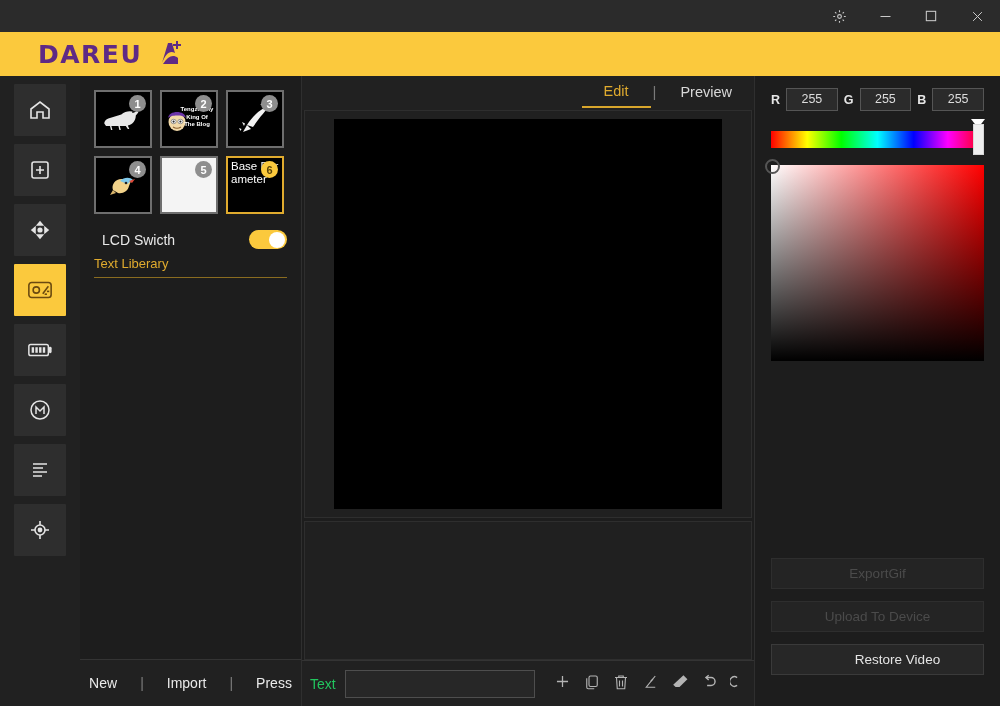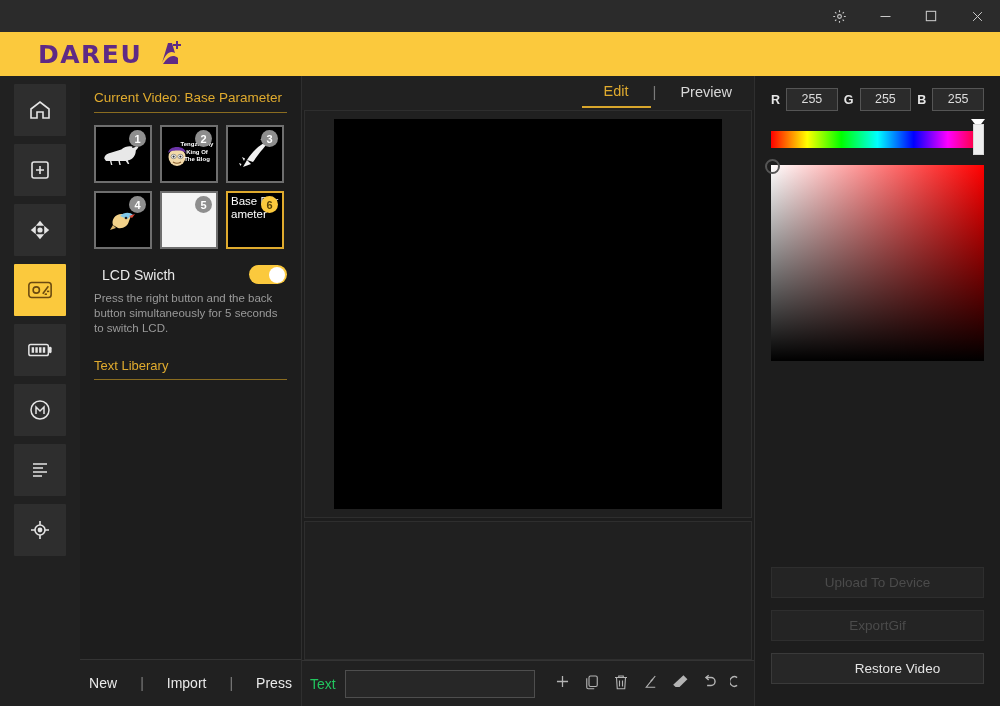--- a/index.html
+++ b/index.html
@@ -399,21 +399,21 @@
     border: 1px solid #3a3a3a;
     color: #e4e4e4;
     font-size: 13.5px;
     display: flex;
     align-items: center;
     justify-content: center;
     margin-bottom: 12px;
     box-sizing: border-box;
   }
   .abtn.disabled { color: #4b4b4b; background: #242424; border-color: #2e2e2e; }
-  .abtn:last-child { margin-bottom: 0; padding-left: 40px; }
+  .abtn:last-child { margin-bottom: 9px; padding-left: 40px; }
 </style>
 </head>
 <body>
 
 <div id="app">
 
   <div class="titlebar">
     <div class="win-btn">
       <svg width="15" height="15" viewBox="0 0 24 24" fill="none" stroke="currentColor" stroke-width="1.8">
         <circle cx="12" cy="12" r="3"></circle>
@@ -523,21 +523,20 @@
             <circle cx="12" cy="12" r="5"></circle>
               <circle cx="12" cy="12" r="1.6" fill="currentColor"></circle>
             <path d="M12 3v4M12 17v4M3 12h4M17 12h4"></path>
           </svg>
         </span>
       </div>
     </div>
 
     <div class="leftpanel">
       <div class="lp-inner">
-        <div class="section-head">Current Video: Base Parameter</div>
 
         <div class="thumbgrid">
           <div class="thumb">
             <div class="thumb-art">
               <svg width="46" height="30" viewBox="0 0 46 30">
                 <path d="M6 22 h4 l1 4 h1.4 l-1-4 h7 l1 4 h1.4 l-1-4 h6 l2 3 h1.5 l-1.5-3.6 c5-1 8-5 8-10 l2.5-3 l-1-2 l-3 2 c-4-2-9-1-13 2 l-13 4 c-3 1-4 3-4 5 z" fill="#e8e8e8"></path>
                 <circle cx="33" cy="8" r="1" fill="#222"></circle>
               </svg>
             </div>
             <div class="badge">1</div>
@@ -594,21 +593,20 @@
             <div class="badge gold">6</div>
           </div>
         </div>
 
         <div class="switch-row">
           <span class="switch-label">LCD Swicth</span>
           <span class="toggle">
             <span class="knob"></span>
           </span>
         </div>
-        <div class="hint">Press the right button and the back button simultaneously for 5 seconds to switch LCD.</div>
 
         <div class="lib-head">Text Liberary</div>
       </div>
 
       <div class="lp-footer">
         <span class="footlink">New</span>
         <span class="footsep">|</span>
         <span class="footlink">Import</span>
         <span class="footsep">|</span>
         <span class="footlink">Press</span>
@@ -706,20 +704,20 @@
       </div>
 
       <div class="sv-wrap">
         <div class="sv-box"></div>
         <div class="sv-cursor"></div>
       </div>
 
       <div class="right-spacer"></div>
 
       <div class="action-btns">
+        <div class="abtn disabled">ExportGif</div>
         <div class="abtn disabled">Upload To Device</div>
-        <div class="abtn disabled">ExportGif</div>
         <div class="abtn">Restore Video</div>
       </div>
     </div>
 
   </div>
 </div>
 
 </body></html>

